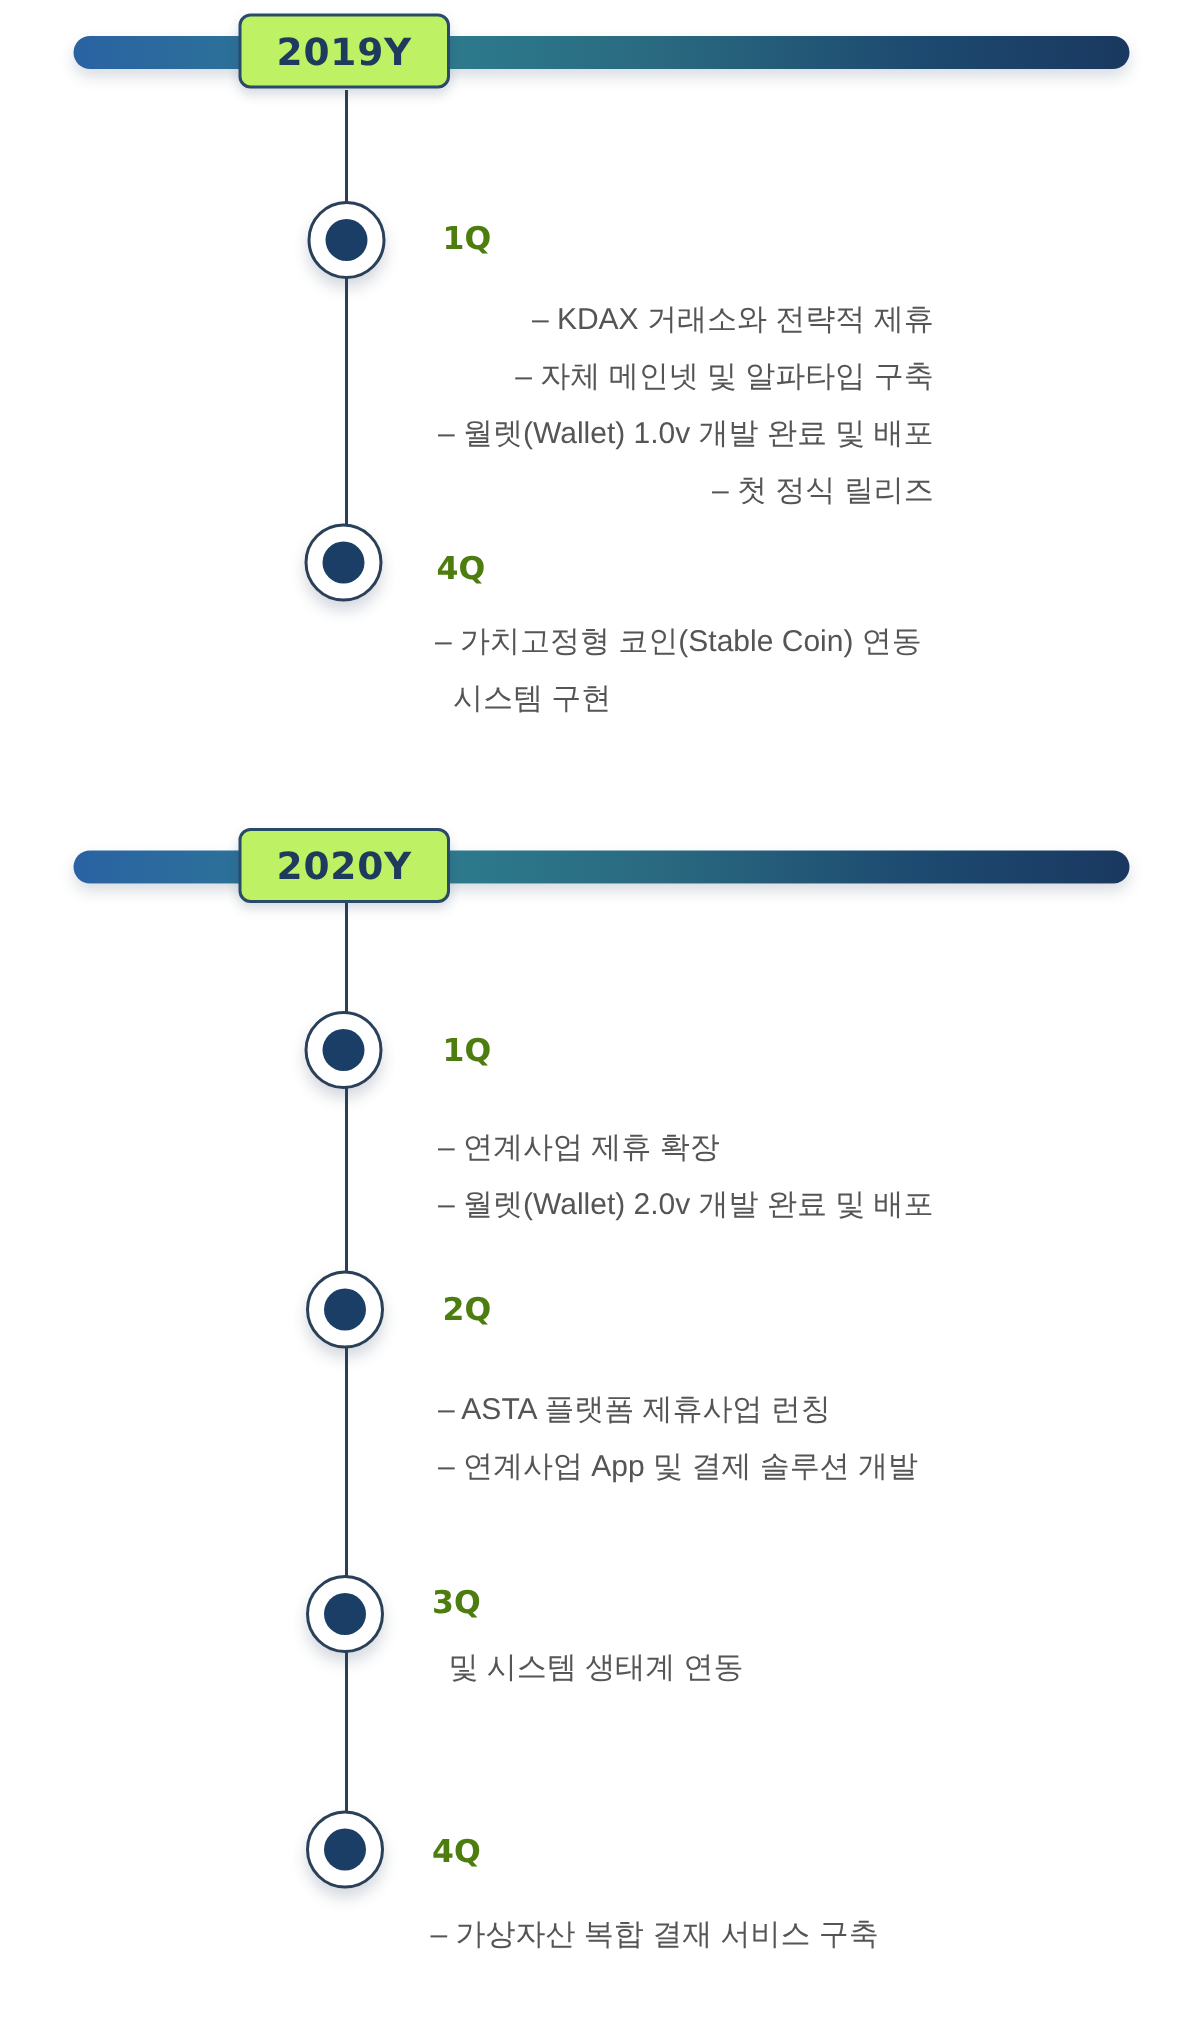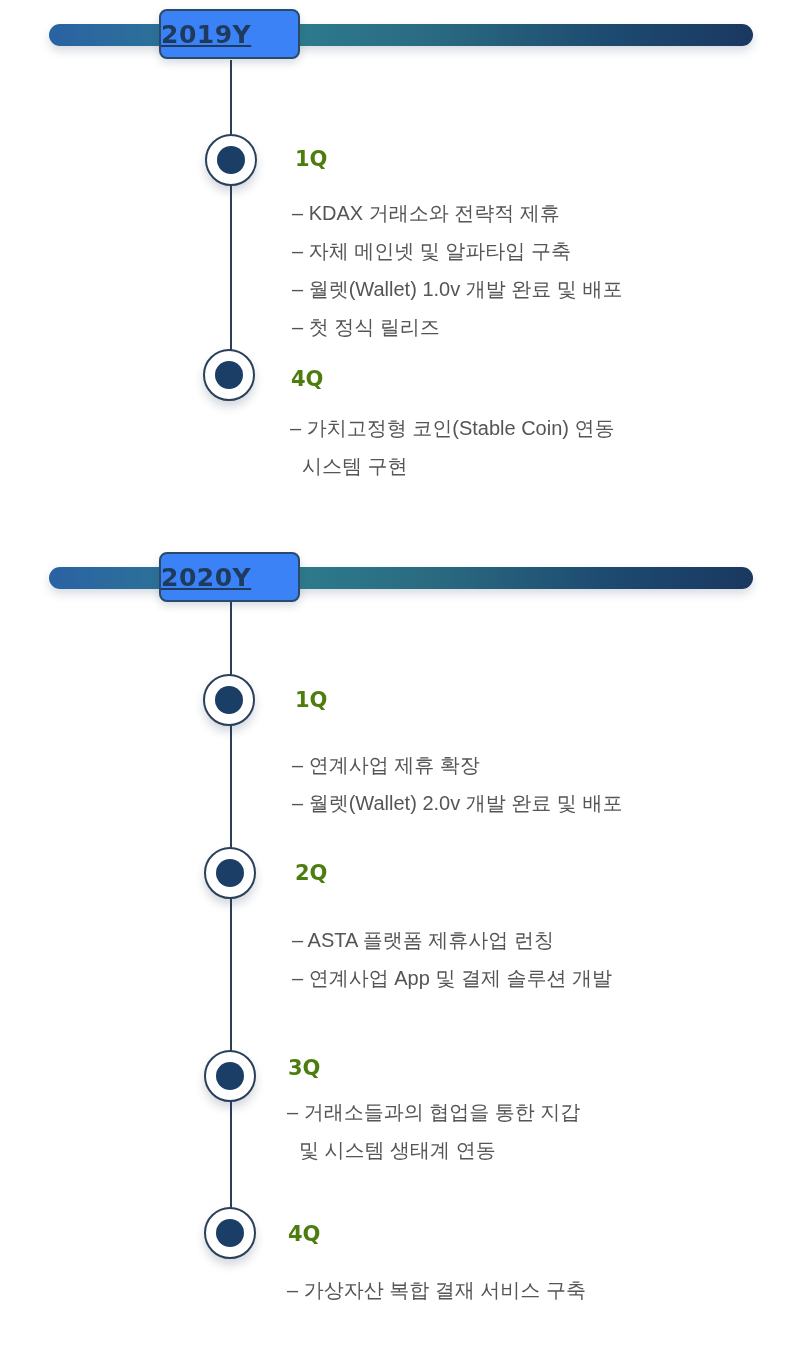--- a/index.html
+++ b/index.html
@@ -10,26 +10,26 @@
   }
   .year-bar {
     position: absolute; left: 49px; width: 704px; height: 22px;
     border-radius: 11px;
     background: linear-gradient(90deg, #2a62a3 0%, #2e7f90 30%, #2a6a80 55%, #1d4a70 80%, #1a3860 100%);
     box-shadow: 0 5px 10px rgba(40,60,90,0.18);
   }
   .year-box {
     position: absolute; left: 159px; width: 141px; height: 50px;
     box-sizing: border-box;
-    background: #3b82f6;
+    background: #bef264;
     border: 2px solid #2a4a6a;
     border-radius: 8px;
     box-shadow: 0 4px 8px rgba(40,60,90,0.18);
-    display: flex; align-items: center; 
-    color: #1e3a5c; font-weight: bold; font-size: 25px; letter-spacing: 0.5px; text-decoration: underline;
+    display: flex; align-items: center; justify-content: center;
+    color: #1e3a5c; font-weight: bold; font-size: 25px; letter-spacing: 0.5px;
   }
   .vline {
     position: absolute; left: 230px; width: 2px; background: #2a4058;
   }
   .node {
     position: absolute; width: 52px; height: 52px; box-sizing: border-box;
     border: 2px solid #2a4058; border-radius: 50%; background: #ffffff;
     box-shadow: 0 6px 10px rgba(40,60,90,0.2);
   }
   .node .dot {
@@ -54,21 +54,21 @@
 <div class="vline" style="top:60px; height:320px;"></div>
 <div class="year-bar" style="top:24px;"></div>
 <div class="year-box" style="top:9px;">
   <span>2019Y</span>
 </div>
 
 <div class="node" style="left:205px; top:134px;">
     <div class="dot"></div>
   </div>
 <div class="q-label" style="left:295px; top:147px;">1Q</div>
-<ul class="items" style="left:292px; top:194px;">
+<ul class="items" style="left:292px; top:194px;text-align:right;">
   <li>– KDAX 거래소와 전략적 제휴</li>
   <li>– 자체 메인넷 및 알파타입 구축</li>
   <li>– 월렛(Wallet) 1.0v 개발 완료 및 배포</li>
   <li>– 첫 정식 릴리즈</li>
 </ul>
 
 <div class="node" style="left:203px; top:349px;">
     <div class="dot"></div>
   </div>
 <div class="q-label" style="left:291px; top:367px;">4Q</div>
@@ -99,21 +99,20 @@
 <ul class="items" style="left:292px; top:921px;">
   <li>– ASTA 플랫폼 제휴사업 런칭</li>
   <li>– 연계사업 App 및 결제 솔루션 개발</li>
 </ul>
 
 <div class="node" style="left:204px; top:1050px;">
     <div class="dot"></div>
   </div>
 <div class="q-label" style="left:288px; top:1056px;">3Q</div>
 <ul class="items" style="left:287px; top:1093px;">
-  <li>– 거래소들과의 협업을 통한 지갑</li>
   <li class="cont">및 시스템 생태계 연동</li>
 </ul>
 
 <div class="node" style="left:204px; top:1207px;">
     <div class="dot"></div>
   </div>
 <div class="q-label" style="left:288px; top:1222px;">4Q</div>
 <ul class="items" style="left:287px; top:1271px;">
   <li>– 가상자산 복합 결재 서비스 구축</li>
 </ul>

